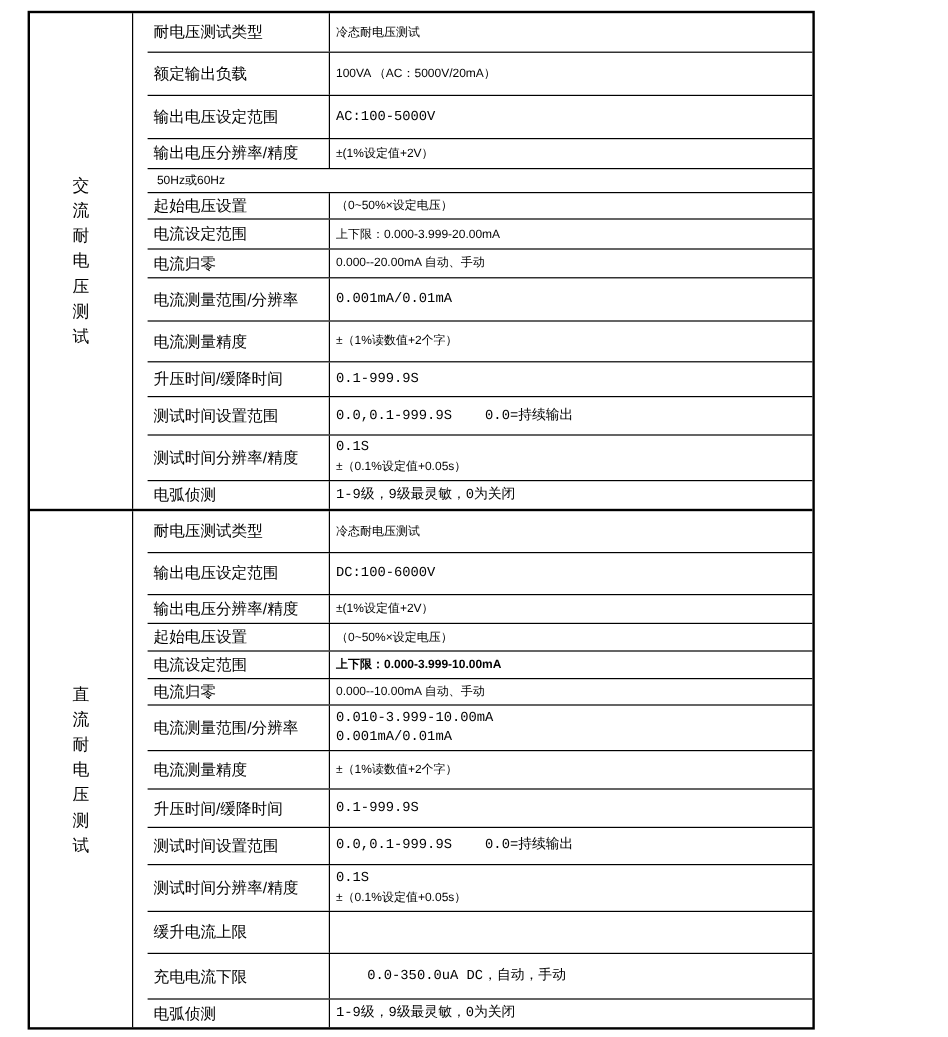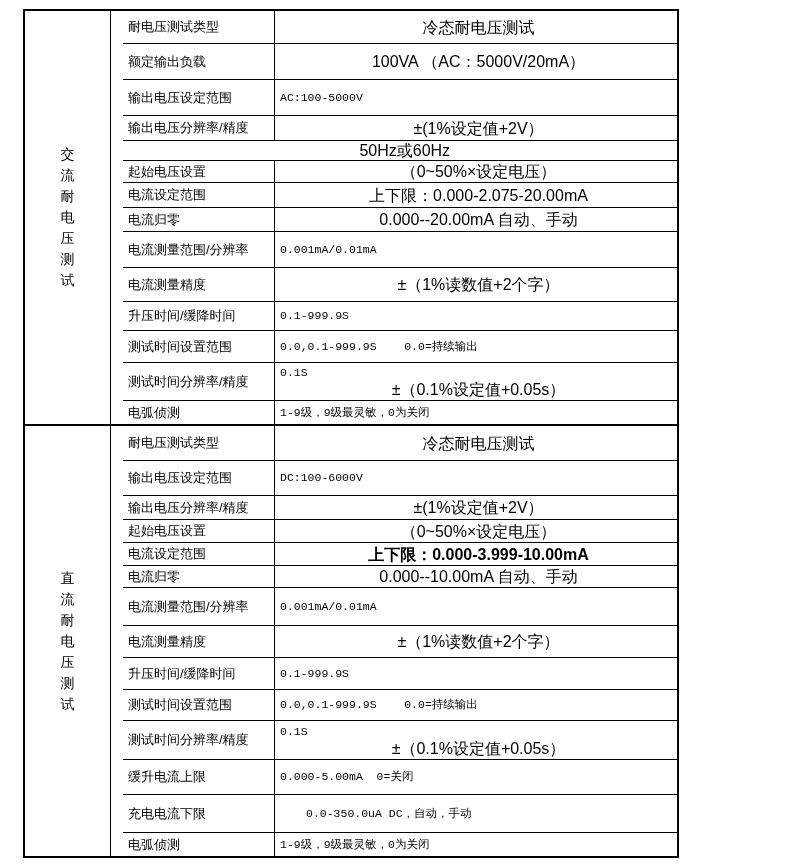--- a/index.html
+++ b/index.html
@@ -70,23 +70,22 @@
     flex: 1 1 auto;
     display: flex;
     flex-direction: column;
     justify-content: center;
     padding-left: 5px;
     box-sizing: border-box;
     overflow: hidden;
   }
   .vline { white-space: pre-wrap; }
   .vline.sans {
-    font-size: 16px;
+    font-size: 10px;
     line-height: 17px;
-    text-align: center;
   }
   .vline.mono {
     font-family: Liberation Mono, monospace;
     font-size: 11.5px;
     line-height: 16px;
   }
   .vline.bold { font-weight: bold; }
 </style>
 </head>
 <body>
@@ -134,21 +133,21 @@
         </div>
         <div class="row" style="height: 22px;">
           <div class="param-cell">起始电压设置</div>
           <div class="value-cell">
             <div class="vline sans">（0~50%×设定电压）</div>
           </div>
         </div>
         <div class="row" style="height: 25px;">
           <div class="param-cell">电流设定范围</div>
           <div class="value-cell">
-            <div class="vline sans">上下限：0.000-2.075-20.00mA</div>
+            <div class="vline sans">上下限：0.000-3.999-20.00mA</div>
           </div>
         </div>
         <div class="row" style="height: 24px;">
           <div class="param-cell">电流归零</div>
           <div class="value-cell">
             <div class="vline sans">0.000--20.00mA 自动、手动</div>
           </div>
         </div>
         <div class="row" style="height: 36px;">
           <div class="param-cell">电流测量范围/分辨率</div>
@@ -232,20 +231,21 @@
         </div>
         <div class="row" style="height: 22px;">
           <div class="param-cell">电流归零</div>
           <div class="value-cell">
             <div class="vline sans">0.000--10.00mA 自动、手动</div>
           </div>
         </div>
         <div class="row" style="height: 38px;">
           <div class="param-cell">电流测量范围/分辨率</div>
           <div class="value-cell">
+            <div class="vline mono">0.010-3.999-10.00mA</div>
             <div class="vline mono">0.001mA/0.01mA</div>
           </div>
         </div>
         <div class="row" style="height: 32px;">
           <div class="param-cell">电流测量精度</div>
           <div class="value-cell">
             <div class="vline sans">±（1%读数值+2个字）</div>
           </div>
         </div>
         <div class="row" style="height: 32px;">
@@ -262,23 +262,20 @@
         </div>
         <div class="row" style="height: 39px;">
           <div class="param-cell">测试时间分辨率/精度</div>
           <div class="value-cell">
             <div class="vline mono">0.1S</div>
             <div class="vline sans">±（0.1%设定值+0.05s）</div>
           </div>
         </div>
         <div class="row" style="height: 35px;">
           <div class="param-cell">缓升电流上限</div>
-          <div class="value-cell">
-            <div class="vline mono">0.000-5.00mA  0=关闭</div>
-          </div>
         </div>
         <div class="row" style="height: 38px; gap: 26px;">
           <div class="param-cell">充电电流下限</div>
           <div class="value-cell">
             <div class="vline mono">0.0-350.0uA DC，自动，手动</div>
           </div>
         </div>
         <div class="row" style="height: 23px;">
           <div class="param-cell">电弧侦测</div>
           <div class="value-cell">

